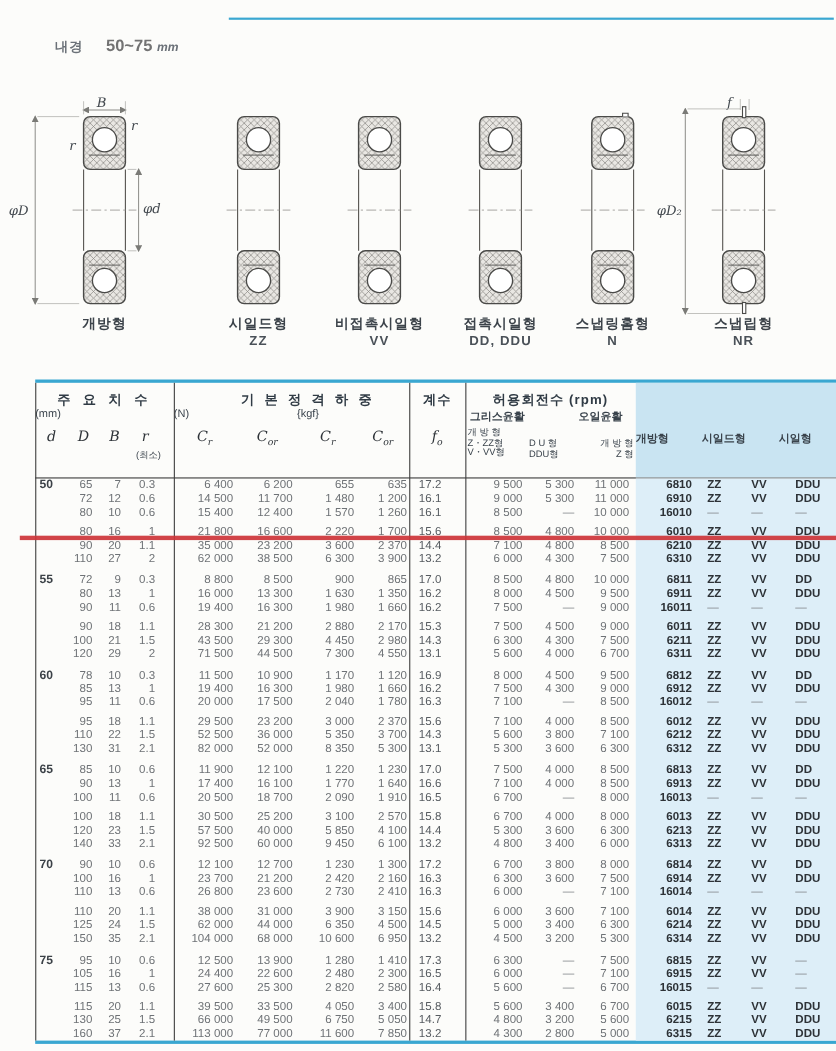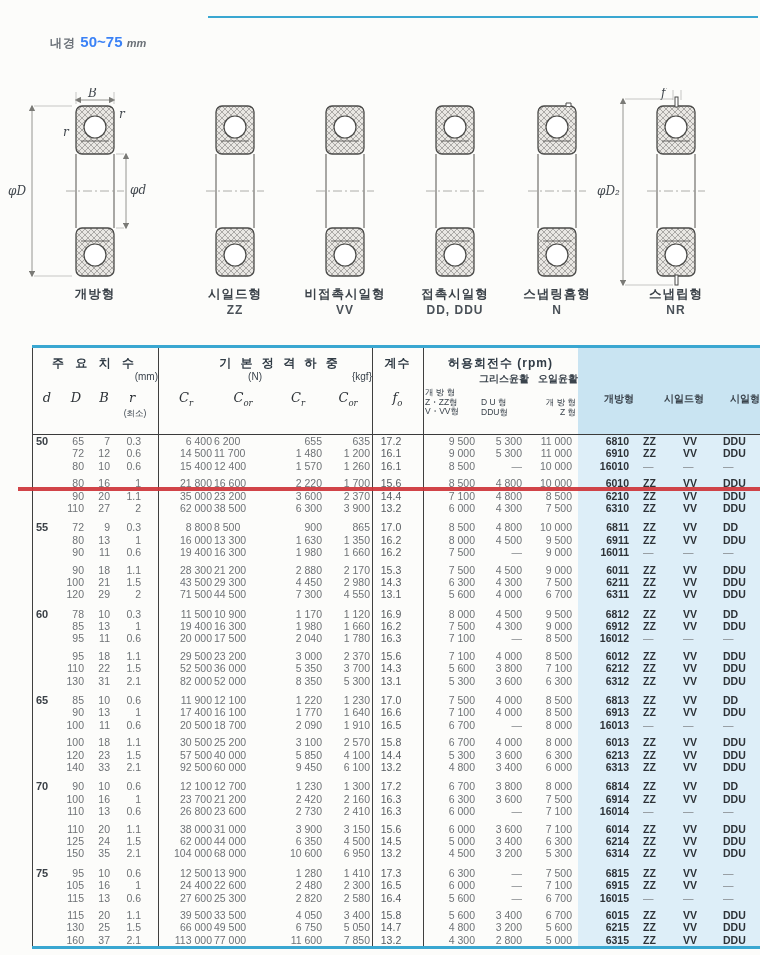--- a/index.html
+++ b/index.html
@@ -8,21 +8,21 @@
     --panel-blue-body:#ddeef8;
     --marker-red:#cd3438;
   }
   html,body{margin:0;padding:0;}
   .page{position:relative;width:760px;height:955px;background:#fcfcfa;overflow:hidden;
         font-family:"Liberation Sans","DejaVu Sans",sans-serif;}
   
   .title{position:absolute;left:28px;top:6px;font-size:15px;font-weight:bold;color:#59646d;letter-spacing:3px;}
   .title-rule{position:absolute;left:208px;top:16px;width:550px;height:2px;background:var(--accent-cyan);}
   .subtitle{position:absolute;left:50px;top:33px;font-size:12px;font-weight:bold;color:#6b7178;letter-spacing:1px;}
-  .subtitle .range{font-size:15px;color:#3b82f6;letter-spacing:0;}
+  .subtitle .range{font-size:15px;color:#737373;letter-spacing:0;margin-left:16px;}
   .subtitle .unit{font-size:11px;letter-spacing:0;font-style:italic;}
   
   .diagrams{position:absolute;left:0;top:88px;width:760px;height:250px;}
   .diag{position:absolute;top:0;}
   .dim{stroke:#8a8a86;stroke-width:0.9;fill:none;}
   .dimext{stroke:#b0b0ac;stroke-width:0.7;fill:none;}
   .dtxt{font-family:"DejaVu Serif",serif;font-style:italic;font-size:12px;fill:#42484e;}
   .tab{fill:#fff;stroke:#4a4a48;stroke-width:1;}
   .diag-label{position:absolute;top:198px;text-align:center;font-size:12.5px;font-weight:bold;color:#3c434a;letter-spacing:1px;width:140px;}
   .diag-code{position:absolute;top:215px;text-align:center;font-size:12px;font-weight:bold;color:#4a5158;letter-spacing:1px;width:140px;}
@@ -30,21 +30,21 @@
   .btable{position:absolute;left:32px;top:345px;width:728px;
           border-top:3px solid var(--accent-cyan);border-bottom:3px solid var(--accent-cyan);}
   .vline{position:absolute;top:0;bottom:0;width:1px;background:#3f3f3f;z-index:2;}
   .v0{left:0;} .v1{left:126px;} .v2{left:340px;} .v3{left:391px;}
   .thead{position:relative;height:86px;border-bottom:1px solid #3a3a3a;}
   .blue-h{position:absolute;left:546px;top:0;width:182px;height:86px;background:var(--panel-blue-header);z-index:0;}
   .tbody{position:relative;}
   .blue-b{position:absolute;left:546px;top:0;bottom:0;width:182px;background:var(--panel-blue-body);z-index:0;}
   .h-abs{position:absolute;z-index:1;}
   .h-title{font-size:12px;font-weight:bold;color:#303b45;text-align:center;letter-spacing:4px;}
-  .h-sub{font-size:10px;color:#3a434c;text-align:right;}
+  .h-sub{font-size:10px;color:#3a434c;text-align:left;}
   .h-letter{font-family:"DejaVu Serif",serif;font-style:italic;font-size:13px;color:#2e3338;text-align:center;}
   .h-letter sub{font-size:8.5px;font-style:italic;}
   .h-small{font-size:8.5px;color:#3a434c;line-height:9.6px;white-space:pre-line;}
   .hd-dims{left:0;top:7px;width:126px;}
   .hd-dims-unit{left:0;top:23px;width:126px;}
   .hl-d{left:0;top:42px;width:30px;}
   .hl-D{left:28px;top:42px;width:32px;}
   .hl-B{left:58px;top:42px;width:28px;}
   .hl-r{left:84px;top:42px;width:32px;}
   .hl-rnote{left:80px;top:60px;width:46px;font-size:8.5px;text-align:center;color:#3a434c;}
@@ -71,21 +71,21 @@
   .trow{display:grid;position:relative;z-index:1;
         grid-template-columns:26px 32px 28px 40px 56px 58px 52px 48px 51px 56px 47px 52px 60px 40px 40px 42px;
         height:12.4px;line-height:12.4px;font-size:10.5px;color:#6e7276;}
   .subgap{margin-top:5px;} .groupgap{margin-top:7px;}
   .cell{white-space:nowrap;overflow:visible;}
   .c-d{font-weight:bold;color:#3b4147;padding-left:4px;font-size:11px;}
   .c-D{text-align:right;padding-right:6px;}
   .c-B{text-align:right;padding-right:8px;}
   .c-r{text-align:right;padding-right:17px;}
   .c-cr,.c-crk,.c-cork{text-align:right;padding-right:2px;}
-  .c-cor{text-align:left;padding-right:6px;}
+  .c-cor{text-align:right;padding-right:6px;}
   .c-f0{text-align:center;padding-right:13px;color:#565b60;}
   .c-s1,.c-s2{text-align:right;padding-right:4px;}
   .c-s3{text-align:right;padding-right:6px;}
   .c-num{text-align:right;padding-right:9px;font-weight:bold;color:#2d3237;}
   .c-t1,.c-t2,.c-t3{padding-left:5px;font-weight:bold;color:#2d3237;}
   .dash{color:#84888c !important;font-weight:normal !important;}
   .red-line{position:absolute;left:-14px;width:calc(100% + 14px);top:52px;height:4px;
             background:var(--marker-red);z-index:3;opacity:.92;}
 </style>
 </head>

